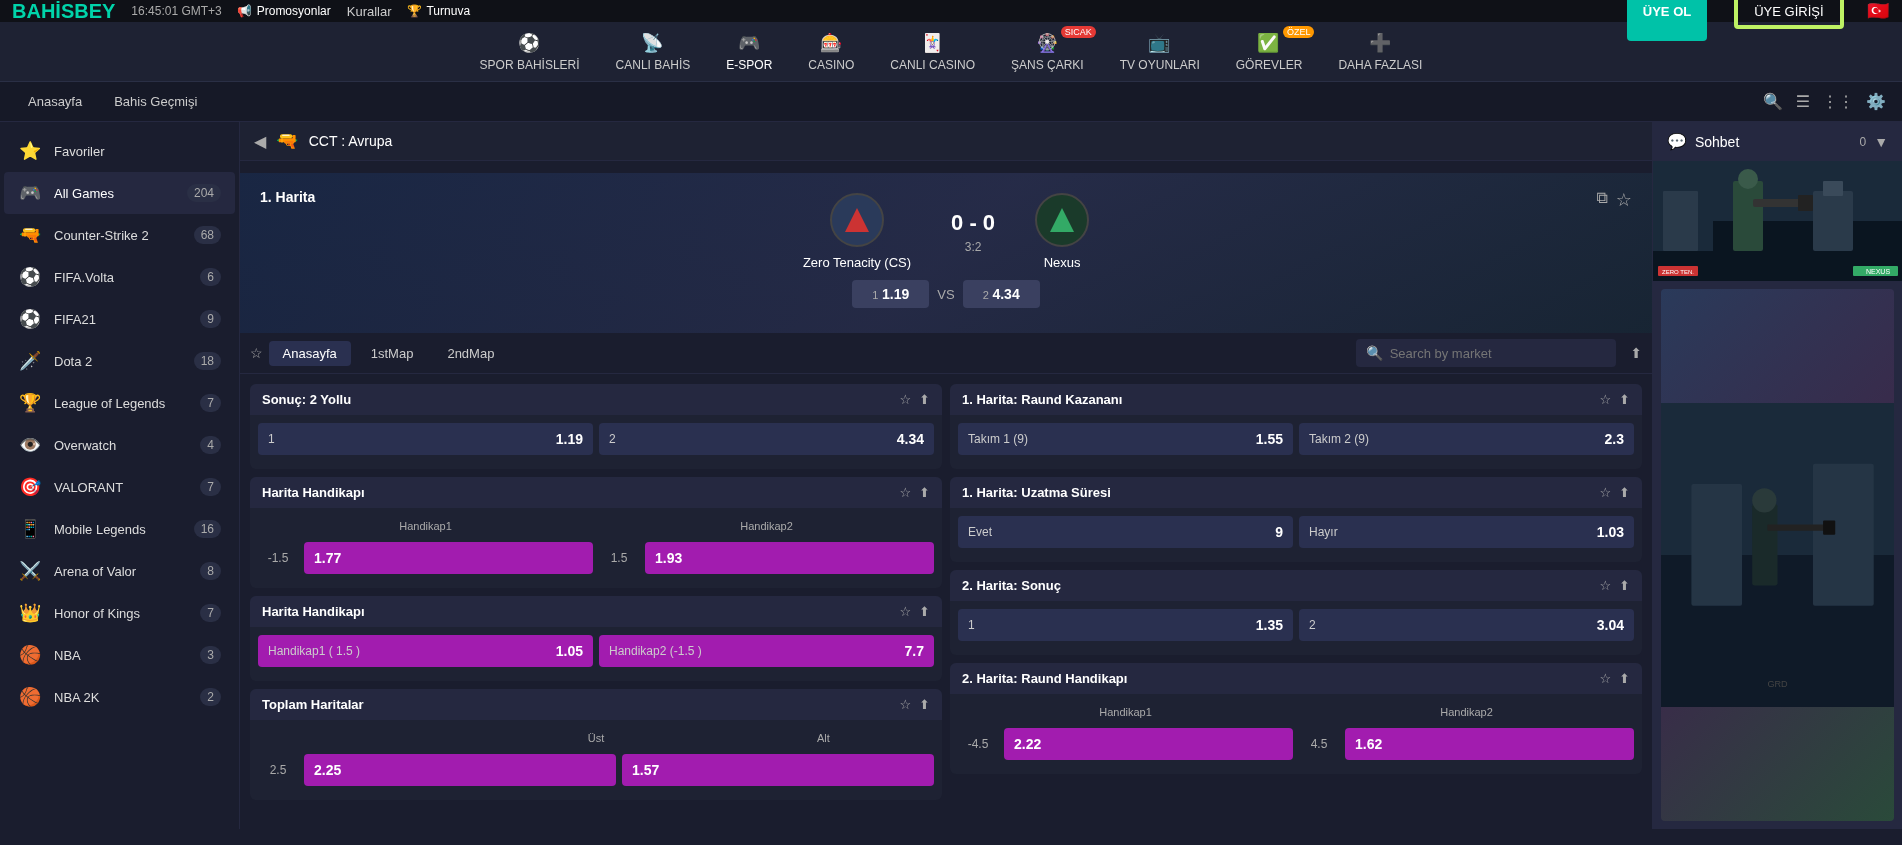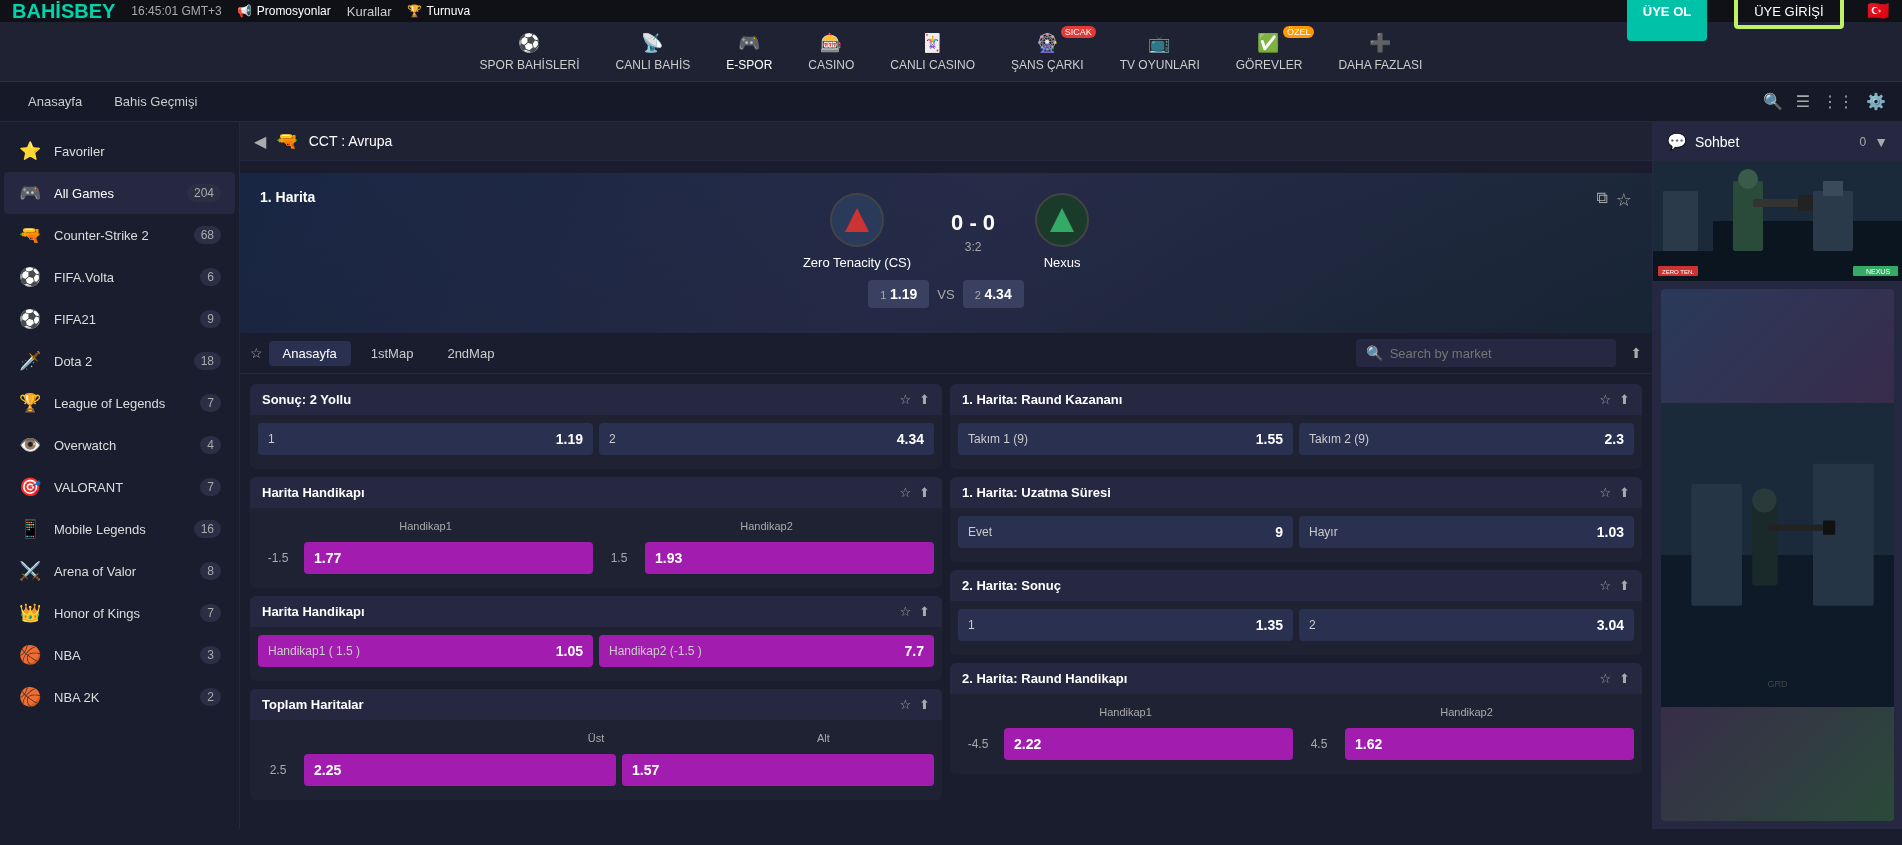--- a/index.html
+++ b/index.html
@@ -60,21 +60,21 @@
     .match-map-label { position: absolute; top: 16px; left: 20px; color: #fff; font-size: 14px; font-weight: bold; z-index: 1; }
     .match-hero-inner { position: relative; z-index: 1; display: flex; align-items: center; justify-content: center; gap: 40px; width: 100%; }
     .team-info { display: flex; flex-direction: column; align-items: center; gap: 8px; }
     .team-logo { width: 54px; height: 54px; border-radius: 50%; background: #2a3050; border: 2px solid #444; display: flex; align-items: center; justify-content: center; font-size: 22px; }
     .team-name { font-size: 13px; color: #fff; text-align: center; }
     .score-area { display: flex; flex-direction: column; align-items: center; gap: 4px; }
     .score-main { font-size: 22px; color: #fff; font-weight: bold; }
     .score-sub { font-size: 12px; color: #aaa; }
     .match-star { position: absolute; top: 16px; right: 20px; color: #aaa; cursor: pointer; font-size: 18px; z-index: 1; }
     .match-copy { position: absolute; top: 16px; right: 44px; color: #aaa; cursor: pointer; font-size: 16px; z-index: 1; }
-    .odds-btn { padding: 6px 12px; border-radius: 4px; border: none; cursor: pointer; font-size: 13px; }
+    .odds-btn { padding: 6px 20px; border-radius: 4px; border: none; cursor: pointer; font-size: 13px; }
     .odds-btn.team1 { background: #3a4060; color: #fff; }
     .odds-btn.team2 { background: #3a4060; color: #fff; }
     .odds-btn .num { font-size: 11px; color: #aaa; }
     .odds-btn .val { font-size: 14px; font-weight: bold; }
     .bet-tab { padding: 5px 14px; border-radius: 4px; cursor: pointer; font-size: 13px; color: #ccc; background: transparent; border: none; }
     .bet-tab.active { background: #2a3050; color: #fff; }
 
     
     .market-area { display: flex; gap: 0; padding: 10px 10px; }
     .market-col { flex: 1; display: flex; flex-direction: column; gap: 8px; }

